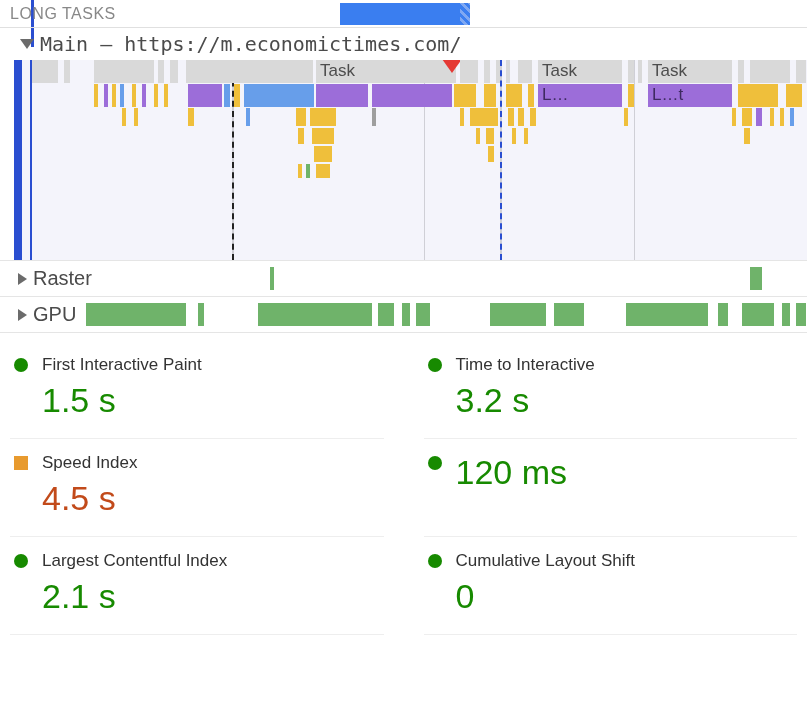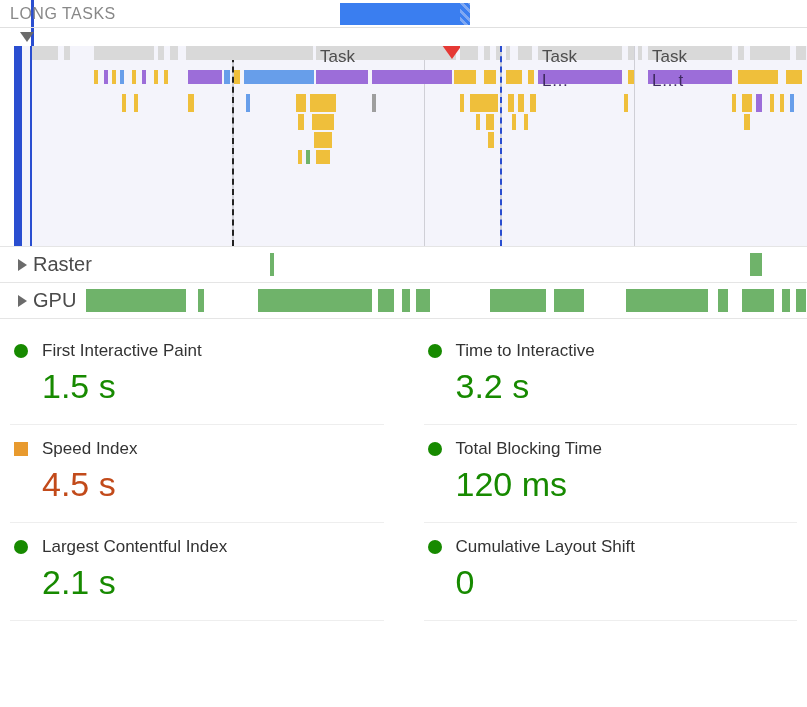--- a/index.html
+++ b/index.html
@@ -62,21 +62,21 @@
   .flame-area {
     position: relative;
     height: 200px;
     background: #f4f4fb;
     margin-left: 14px;
     overflow: hidden;
   }
   .flame-row {
     position: absolute;
     left: 0; right: 0;
-    height: 14px;
+    height: 23px;
   }
   .chip {
     position: absolute;
     top: 0; bottom: 0;
   }
   .c-gray   { background: #d9d9d9; color:#4d4d4d; }
   .c-purple { background: #9c6dd9; color:#3e2a60; }
   .c-blue   { background: #679eea; }
   .c-yellow { background: #efbf3b; }
   .c-green  { background: #6fb36a; }
@@ -169,20 +169,21 @@
 <div class="top-row">
   <span class="top-label">LONG TASKS</span>
   <div class="long-task-bar" style="left:340px;width:130px">
     <div class="stripes"></div>
   </div>
 </div>
 
 <div class="main-section">
   <div class="main-header">
     <span class="tri-down"></span>
+    <span>Main — https://m.economictimes.com/</span>
   </div>
 
   <div class="flame-area">
     <div class="left-blue-bar"></div>
     <div class="vline blue-solid" style="left:16px"></div>
     <div class="vline black-dash" style="left:218px"></div>
     <div class="vline" style="left:410px"></div>
     <div class="vline blue-dash" style="left:486px"></div>
     <div class="vline" style="left:620px"></div>
 
@@ -330,21 +331,20 @@
     <span class="metric-label">Time to Interactive</span>
     <span class="metric-value val-green">3.2 s</span>
   </div>
   <div class="metric">
     <span class="sq orange"></span>
     <span class="metric-label">Speed Index</span>
     <span class="metric-value val-orange">4.5 s</span>
   </div>
   <div class="metric">
     <span class="dot green"></span>
-    <span class="metric-label">Total Blocking Time</span>
     <span class="metric-value val-green">120 ms</span>
   </div>
   <div class="metric">
     <span class="dot green"></span>
     <span class="metric-label">Largest Contentful Index</span>
     <span class="metric-value val-green">2.1 s</span>
   </div>
   <div class="metric">
     <span class="dot green"></span>
     <span class="metric-label">Cumulative Layout Shift</span>

